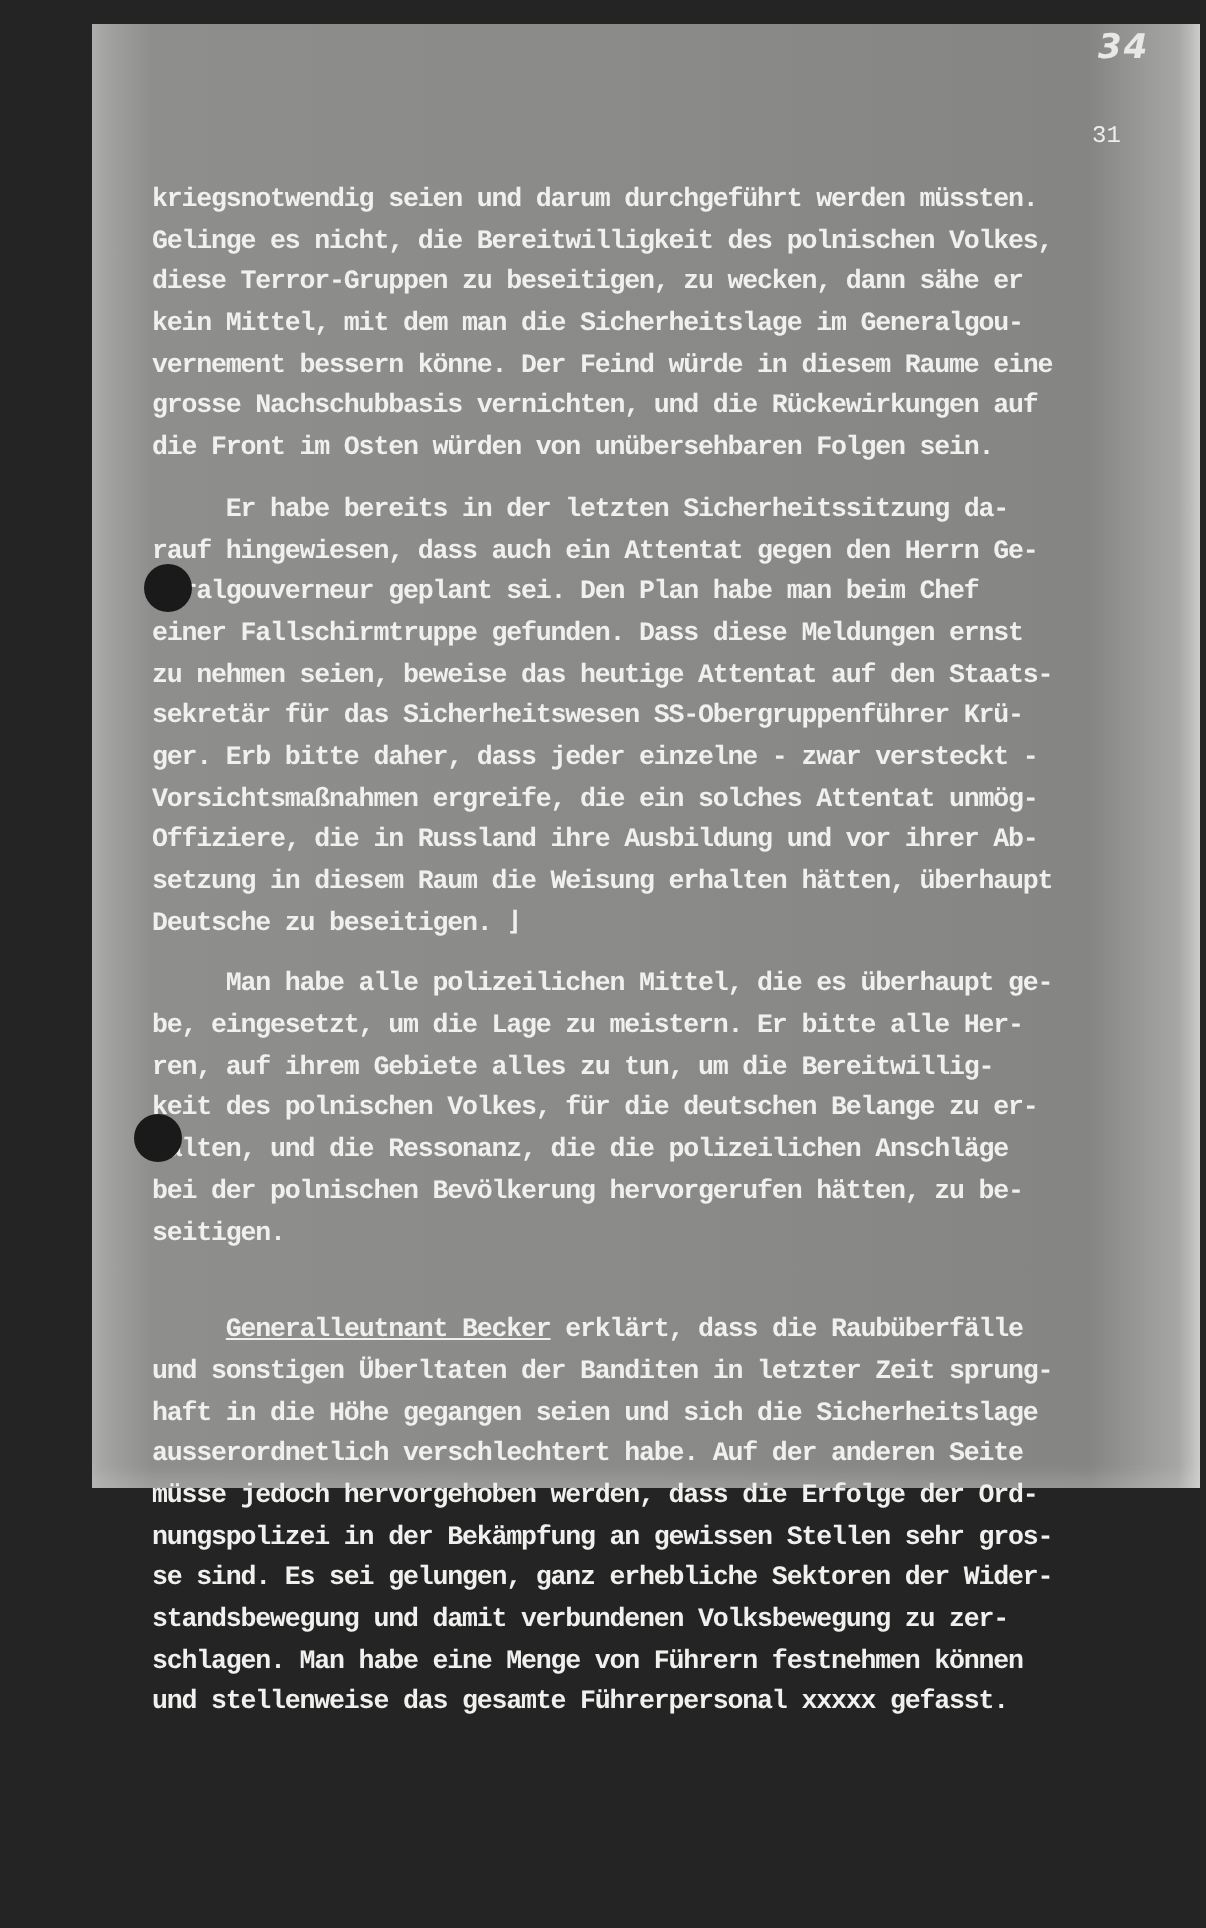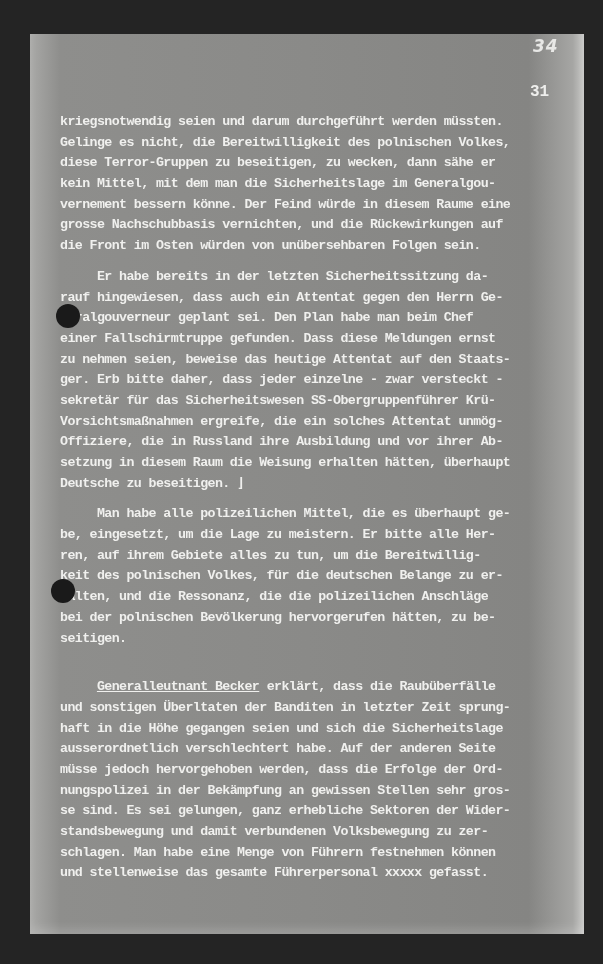--- a/index.html
+++ b/index.html
@@ -1,31 +1,30 @@
 <!DOCTYPE html>
 <html><head>
 <meta charset="utf-8">
 <style>
   html, body { margin:0; padding:0; }
   body {
     width:603px; height:964px; background:#242424; position:relative; overflow:hidden;
     font-family: "Liberation Mono", "DejaVu Sans Mono", monospace;
   }
   .page {
-    position:absolute; left:30px; top:12px; width:554px; height:900px;
+    position:absolute; left:46px; top:12px; width:554px; height:732px;
     background: linear-gradient(90deg, #a9a9a7 0px, #8e8e8c 30px, #8a8a88 50%, #858583 90%, #a6a6a4 98%, #c9c9c7 100%);
     box-shadow: inset 0 -6px 8px rgba(255,255,255,0.15);
-    margin-top: 22px;
   }
   .page-no-hand {
     position:absolute; left:503px; top:2px; font-size:17px; font-style:italic;
     color:#e8e8e6; font-family:"DejaVu Sans", sans-serif; font-weight:bold; letter-spacing:1px;
   }
   .page-no {
-    position:absolute; left:500px; top:49px; font-size:16px; color:#eeeeec; font-weight:bold;
+    position:absolute; left:500px; top:49px; font-size:12px; color:#eeeeec; font-weight:normal;
   }
   .text {
     position:absolute; left:30px; top:78px; width:515px;
     color:#f0f0ee; font-size:13.3px; font-weight:bold; line-height:20.7px; letter-spacing:-0.6px;
   }
   .line { white-space:pre; height:20.7px; }
   .gap { height:10px; }
   .gap-lg { height:28px; }
   .ul { text-decoration:underline; }
   .hole {
@@ -49,22 +48,22 @@
       <div class="line">grosse Nachschubbasis vernichten, und die Rückewirkungen auf</div>
       <div class="line">die Front im Osten würden von unübersehbaren Folgen sein.</div>
     </div>
     <div class="gap"></div>
     <div>
       <div class="line">     Er habe bereits in der letzten Sicherheitssitzung da-</div>
       <div class="line">rauf hingewiesen, dass auch ein Attentat gegen den Herrn Ge-</div>
       <div class="line">neralgouverneur geplant sei. Den Plan habe man beim Chef</div>
       <div class="line">einer Fallschirmtruppe gefunden. Dass diese Meldungen ernst</div>
       <div class="line">zu nehmen seien, beweise das heutige Attentat auf den Staats-</div>
+      <div class="line">sekretär für das Sicherheitswesen SS-Obergruppenführer Krü-</div>
       <div class="line">ger. Erb bitte daher, dass jeder einzelne - zwar versteckt -</div>
-      <div class="line">sekretär für das Sicherheitswesen SS-Obergruppenführer Krü-</div>
       <div class="line">Vorsichtsmaßnahmen ergreife, die ein solches Attentat unmög-</div>
       <div class="line">Offiziere, die in Russland ihre Ausbildung und vor ihrer Ab-</div>
       <div class="line">setzung in diesem Raum die Weisung erhalten hätten, überhaupt</div>
       <div class="line">Deutsche zu beseitigen. ⌋</div>
     </div>
     <div class="gap"></div>
     <div>
       <div class="line">     Man habe alle polizeilichen Mittel, die es überhaupt ge-</div>
       <div class="line">be, eingesetzt, um die Lage zu meistern. Er bitte alle Her-</div>
       <div class="line">ren, auf ihrem Gebiete alles zu tun, um die Bereitwillig-</div>

